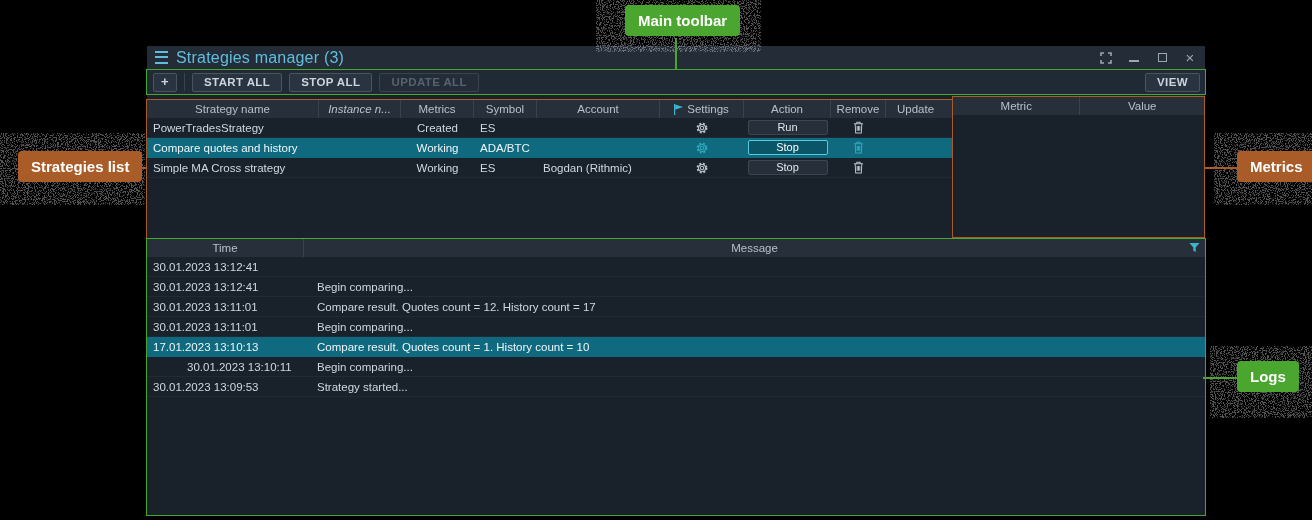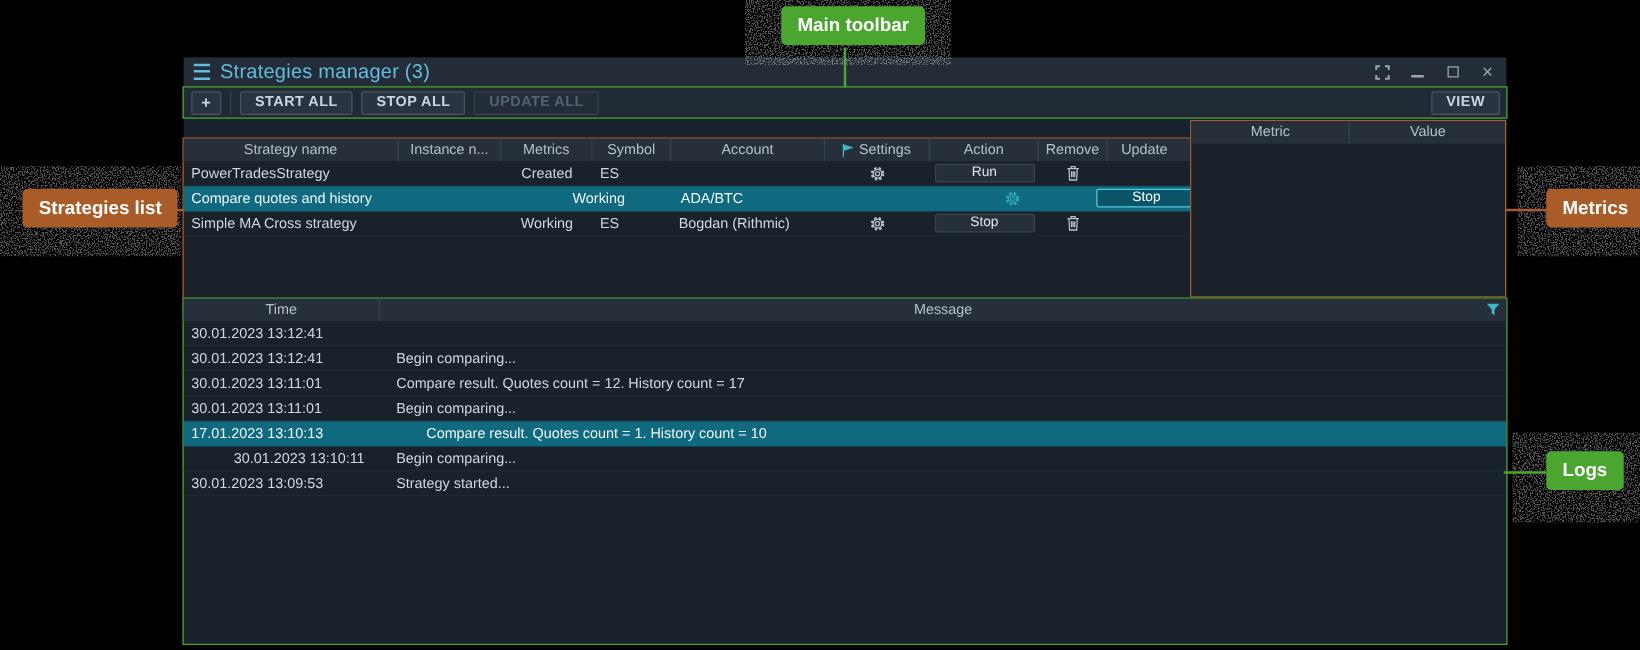--- a/index.html
+++ b/index.html
@@ -30,30 +30,30 @@
           font-size:11.5px;font-weight:bold;letter-spacing:.4px;height:19px;line-height:17px;
           padding:0 11px;margin-left:7px;cursor:pointer;box-sizing:border-box;
           font-family:"Liberation Sans",sans-serif;}
   .tb-btn.add{padding:0 7px;font-size:13px;margin-left:1px;font-weight:bold;line-height:16px;}
   .tb-btn.disabled{color:#566270;border-color:#39434e;background:#242d37;cursor:default;}
   .tb-sep{width:1px;height:18px;background:#39434e;margin-left:7px;}
   .tb-spacer{flex:1;}
 
   
   .panel{position:absolute;box-sizing:border-box;background:#19212b;}
-  .strategies-panel{left:-1px;top:64px;width:974px;height:142px;border:1px solid var(--annotation-orange,#a95c28);}
+  .strategies-panel{left:-1px;top:53px;width:974px;height:142px;border:1px solid var(--annotation-orange,#a95c28);}
   .metrics-panel{left:805px;top:50px;width:253px;height:142px;border:1px solid var(--annotation-orange,#a95c28);}
   .logs-panel{left:-1px;top:192px;width:1060px;height:278px;border:1px solid var(--annotation-green,#4aa62f);}
 
   .thead{display:flex;height:18px;background:#272f3a;}
   .hc{display:flex;align-items:center;justify-content:center;font-size:11.5px;color:#b6c0ca;
       border-right:1px solid #39434e;box-sizing:border-box;position:relative;gap:4px;cursor:pointer;}
   .hc:last-child{border-right:none;}
   .t-row{display:flex;height:19px;align-items:center;border-bottom:1px solid #212a34;cursor:pointer;}
-  .t-row.sel{background:var(--selection,#106a7f);border-bottom-color:var(--selection,#106a7f);gap:24px;}
+  .t-row.sel{background:var(--selection,#106a7f);border-bottom-color:var(--selection,#106a7f);}
   .c{display:flex;align-items:center;font-size:11.5px;color:#cfd8e0;box-sizing:border-box;
      height:100%;overflow:hidden;white-space:nowrap;}
   .t-row.sel .c{color:#eef6f9;}
   .c.left{padding-left:6px;}
   .c.center{justify-content:center;}
   .muted{color:#76828e;}
   .bright{color:#e6edf3;}
 
   .action-btn{background:#272f3a;border:1px solid #3a4550;border-radius:2px;color:#dfe6ec;
               font-size:11px;height:15px;line-height:13px;width:80px;text-align:center;cursor:pointer;
@@ -128,21 +128,21 @@
       <button class="tb-btn disabled">UPDATE ALL</button>
       <span class="tb-spacer"></span>
       <button class="tb-btn">VIEW</button>
     </div>
 
     <div class="panel strategies-panel">
       <div class="thead" id="strat-head">
           <div class="hc" style="width: 172px;">
             <span>Strategy name</span>
           </div>
-          <div class="hc" style="width: 82px;">
+          <div class="hc" style="width: 82px; font-style: italic;">
             <span>Instance n...</span>
           </div>
           <div class="hc" style="width: 73px;">
             <span>Metrics</span>
           </div>
           <div class="hc" style="width: 63px;">
             <span>Symbol</span>
           </div>
           <div class="hc" style="width: 123px;">
             <span>Account</span>

